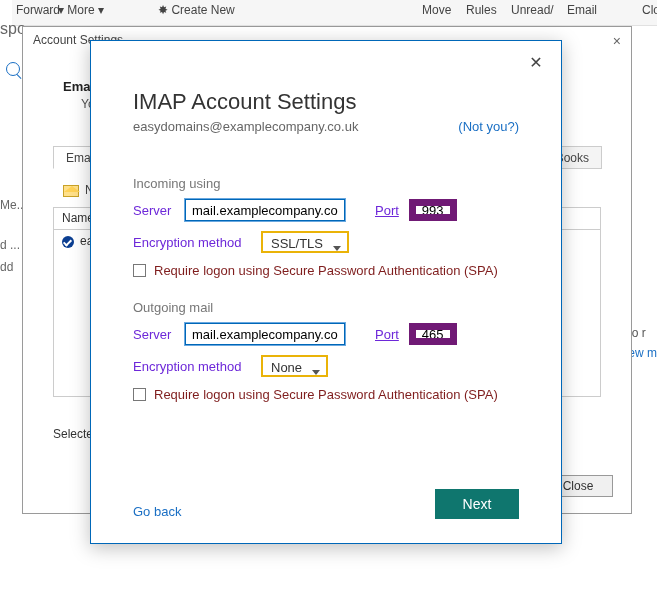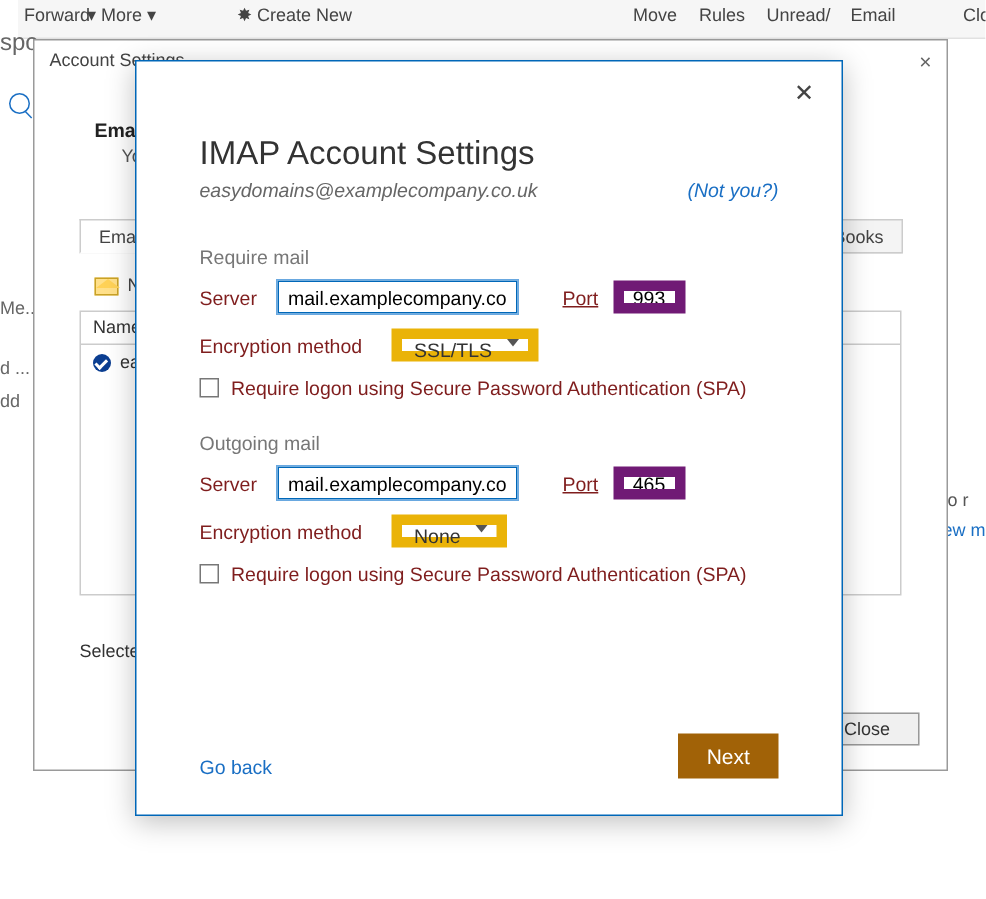--- a/index.html
+++ b/index.html
@@ -46,41 +46,41 @@
   .grid .row .tick::after{content:""; position:absolute; left:3px; top:2px; width:3px; height:6px; border:solid #fff; border-width:0 2px 2px 0; transform:rotate(45deg);}
 
   .selected { position:absolute; top:400px; left:30px; font-size:12px; color:#333; }
 
   .close-btn { position:absolute; bottom:16px; right:18px; width:70px; height:22px; border:1px solid #999; background:#f0f0f0; font-size:12px; text-align:center; line-height:20px; }
 
   
   .modal { position:absolute; top:40px; left:90px; width:472px; height:504px; background:#fff; border:1px solid #0067b8; box-shadow:0 4px 18px rgba(0,0,0,0.25); padding:48px 42px 26px 42px; }
   .modal .m-close { position:absolute; top:14px; right:16px; width:18px; height:18px; text-align:center; line-height:16px; font-size:16px; color:#444; cursor:pointer; font-family:Arial; }
   .modal h2 { margin:0 0 4px 0; font-size:22px; font-weight:400; color:#333; }
-  .modal .email-row { color:#666; font-size:13px; margin-bottom:30px;font-style:italic; }
+  .modal .email-row { color:#666; font-size:13px; margin-bottom:42px; }
   .modal .email-row .notyou { float:right; color:#1a6fc4; }
 
   .section-title { color:#777; font-size:13px; margin-bottom:8px; }
   .field-row { display:flex; align-items:center; gap:10px; margin-bottom:10px; }
-  .field-row label { font-size:13px; color:#7f1d1d; width:42px; }
+  .field-row label { font-size:13px; color:#6d28d9; width:42px; }
   .field-row label.enc { width:118px; }
   .field-row .port-l { width:auto; margin-left:20px;text-decoration:underline; }
   input[type=text] { border:7px solid #701a75; padding:3px 6px; font-size:13px; height:22px; }
   .server-in { width:160px; }
   .port-in { width:48px; }
   .focus { border:1px solid #0067b8 !important; outline:1px solid #69a8e0; }
-  .dd { display:inline-flex; align-items:flex-start; border:7px solid #eab308; height:22px; padding:0 6px 0 8px; font-size:13px; gap:10px; }
+  .dd { display:inline-flex; align-items:flex-end; border:2px solid #eab308; height:22px; padding:0 6px 0 8px; font-size:13px; gap:10px; }
   .dd .caret { width:0;height:0;border-left:4px solid transparent;border-right:4px solid transparent;border-top:5px solid #555; }
 
   .chk { display:flex; align-items:center; gap:8px; font-size:13px; color:#7f1d1d; margin:4px 0 22px 0; }
   .chk .box { width:13px; height:13px; border:1px solid #777; }
 
   .footer { position:absolute; bottom:24px; left:42px; right:42px; display:flex; justify-content:space-between; align-items:flex-end; }
   .footer .back { color:#1a6fc4; font-size:13px; cursor:pointer; }
-  .footer .next { background:#a16207; color:#fff; border:none; width:67px; height:30px; font-size:14px; cursor:pointer; }
+  .footer .next { background:#0f766e; color:#fff; border:none; width:84px; height:30px; font-size:14px; cursor:pointer; }
 </style>
 </head>
 <body>
 
 <div class="bg">
   <div class="ribbon">
     <span class="ribbon-btn" style="left:4px">Forward</span>
     <span class="ribbon-btn more">▾ <span>More</span> ▾</span>
     <span class="ribbon-btn create">✸ <span>Create New</span></span>
     <span class="ribbon-btn move">Move</span>
@@ -132,21 +132,21 @@
 </div>
 
 <div class="modal">
   <div class="m-close">✕</div>
   <h2>IMAP Account Settings</h2>
   <div class="email-row">
     <span>easydomains@examplecompany.co.uk</span>
     <span class="notyou">(Not you?)</span>
   </div>
 
-  <div class="section-title">Require mail</div>
+  <div class="section-title">Incoming using</div>
   <div class="field-row">
     <label>Server</label>
     <input type="text" class="server-in focus" value="mail.examplecompany.co.uk" style="">
     <label class="port-l">Port</label>
     <input type="text" class="port-in" value="993" style="">
   </div>
   <div class="field-row">
     <label class="enc">Encryption method</label>
     <span class="dd">
       <span>SSL/TLS</span>

